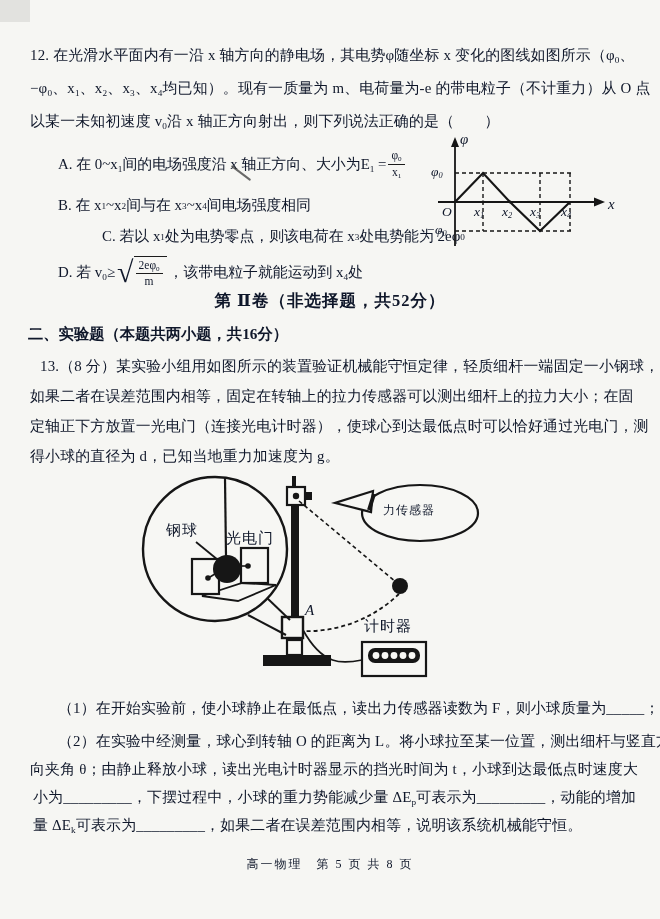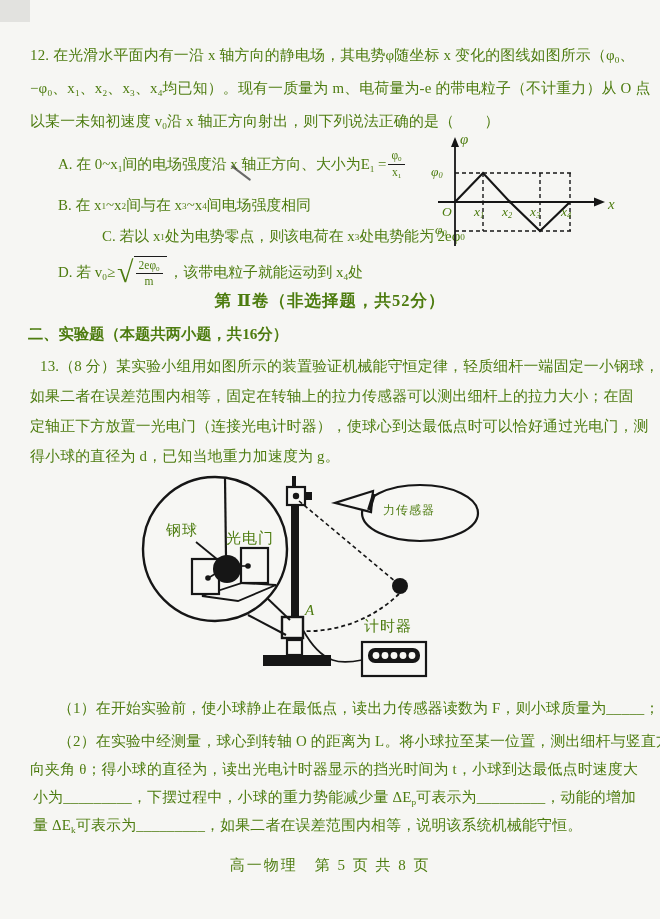--- a/index.html
+++ b/index.html
@@ -1,39 +1,39 @@
 <!DOCTYPE html>
 <html><head>
 <meta charset="utf-8">
 <style>
   html,body{margin:0;padding:0;}
   body{width:660px;height:919px;background:#e8e8e5;}
   .page{
     position:relative;width:660px;height:919px;overflow:hidden;
     background:#f6f6f3;
     font-family:"Liberation Serif","DejaVu Serif",serif;
-    color:#4d7c0f;
+    color:#0f172a;
   }
   .corner-smudge{position:absolute;left:0;top:0;width:30px;height:22px;background:#e2e2df;}
   .line{position:absolute;white-space:nowrap;font-size:14.9px;letter-spacing:0.2px;}
   sub{font-size:0.62em;vertical-align:-0.28em;line-height:0;}
   .stem{left:30px;width:604px;}
   .indent{padding-left:10px;}
   .opt{position:absolute;left:58px;white-space:nowrap;font-size:14.9px;display:flex;align-items:center;}
   .frac{display:inline-flex;flex-direction:column;align-items:center;vertical-align:middle;
         font-size:11.5px;line-height:1.15;margin:0 2px;}
   .frac .num{border-bottom:1.3px solid #1b1b1b;padding:0 3px 1px;}
   .frac .den{padding-top:1px;}
   .sqrt{display:inline-flex;align-items:stretch;margin:0 2px;}
   .sqrt .radsign{font-size:30px;line-height:30px;font-weight:400;transform:translateY(1px);}
   .sqrt .radicand{border-top:1.6px solid #1b1b1b;padding:2px 4px 0 2px;display:inline-flex;align-items:center;}
   .section-title{position:absolute;left:0;width:660px;text-align:center;font-weight:bold;
                  font-size:16.5px;letter-spacing:1px;}
   .subsection{position:absolute;left:28px;font-weight:bold;font-size:15.3px;}
-  .footer{position:absolute;left:0;width:660px;text-align:center;font-size:15px;letter-spacing:2px;}
+  .footer{position:absolute;left:0;width:660px;text-align:center;font-size:12px;letter-spacing:2px;}
   .artifact{position:absolute;left:229px;top:172px;width:24px;height:2px;background:#3a3a3a;
             transform:rotate(37deg);opacity:.75;border-radius:1px;}
   
   .graph-wrap{position:absolute;left:430px;top:134px;width:210px;height:126px;}
   .graph-label{position:absolute;font-style:italic;font-size:13.5px;white-space:nowrap;}
   
   .appa-wrap{position:absolute;left:138px;top:474px;width:362px;height:222px;}
   .appa-label{position:absolute;font-size:15px;white-space:nowrap;letter-spacing:1px;}
   .appa-label.it{font-style:italic;letter-spacing:0;}
   svg{position:absolute;left:0;top:0;}
@@ -170,19 +170,19 @@
       </svg>
       <span class="appa-label" style="left:28px;top:47px;">钢球</span>
       <span class="appa-label" style="left:88px;top:55px;">光电门</span>
       <span class="appa-label" style="left:245px;top:28px;font-size:12px;">力传感器</span>
       <span class="appa-label" style="left:226px;top:143px;">计时器</span>
       <span class="appa-label it" style="left:167px;top:128px;font-size:15px;">A</span>
     </div>
 
     <div class="line" style="left:58px;top:699px;">（1）在开始实验前，使小球静止在最低点，读出力传感器读数为 F，则小球质量为_____；</div>
     <div class="line" style="left:58px;top:732px;">（2）在实验中经测量，球心到转轴 O 的距离为 L。将小球拉至某一位置，测出细杆与竖直方</div>
-    <div class="line" style="left:30px;top:760px;">向夹角 θ；得小球的直径为，读出光电计时器显示的挡光时间为 t，小球到达最低点时速度大</div>
+    <div class="line" style="left:30px;top:760px;">向夹角 θ；由静止释放小球，读出光电计时器显示的挡光时间为 t，小球到达最低点时速度大</div>
     <div class="line" style="left:33px;top:788px;">小为_________，下摆过程中，小球的重力势能减少量 ΔE<sub>p</sub>可表示为_________，动能的增加</div>
     <div class="line" style="left:33px;top:816px;">量 ΔE<sub>k</sub>可表示为_________，如果二者在误差范围内相等，说明该系统机械能守恒。</div>
   </div>
 
   <div class="footer" style="top:856px;">高一物理　第 5 页 共 8 页</div>
 </div>
 
 </body></html>

